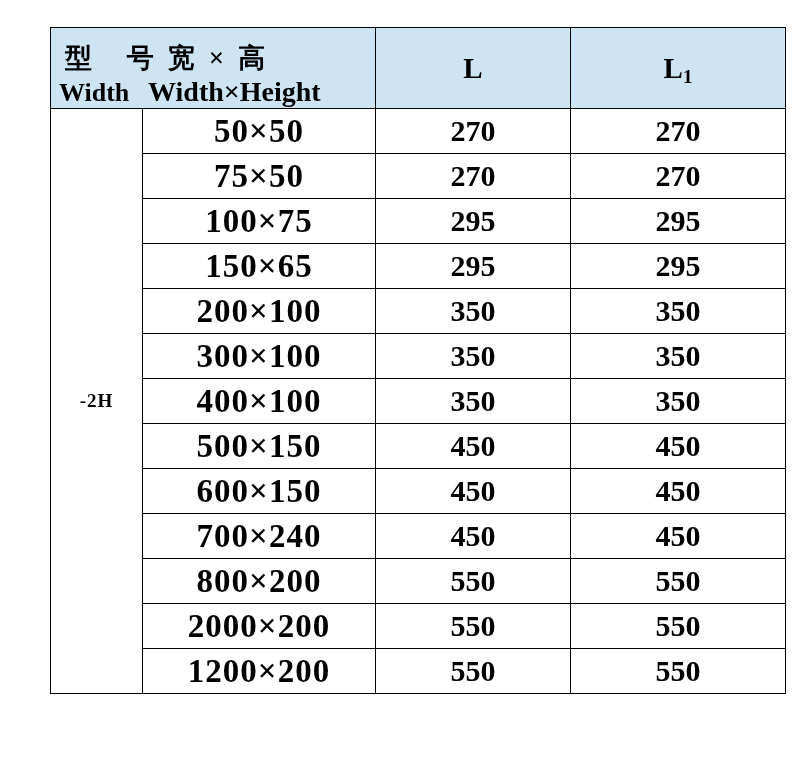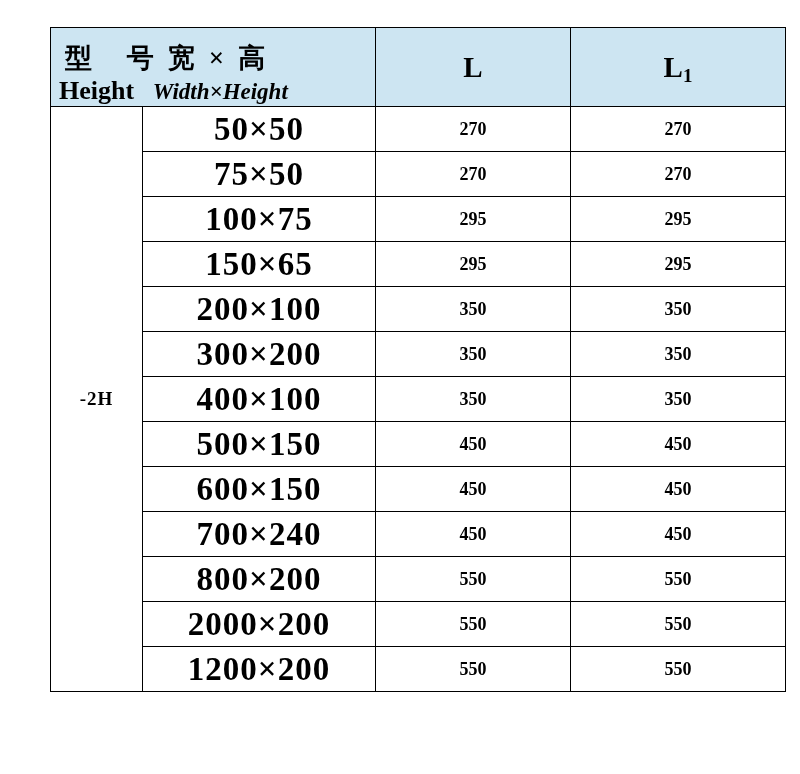--- a/index.html
+++ b/index.html
@@ -65,39 +65,39 @@
   }
   tbody td {
     height: 44px;
     font-size: 27px;
   }
   td.size {
     font-size: 33px;
     letter-spacing: 1px;
   }
   td.num {
-    font-size: 18px;
+    font-size: 30px;
   }
   .hdr-line1, .hdr-line2 {
     display: block;
     text-align: left;
     white-space: nowrap;
   }
   .hdr-line1 {
     font-size: 27px;
     letter-spacing: 14px;
     padding-left: 14px;
     margin-top: 12px;
   }
   .hdr-line2 {
     font-size: 25px;
     padding-left: 8px;
   }
   .hdr-line2 .model-en { font-size: 26px; }
-  .hdr-line2 .wh { font-size: 23px; font-style: italic; }
+  .hdr-line2 .wh { font-size: 28px; }
   th.hdr-combined {
     text-align: left;
     padding: 2px 0 2px 0;
   }
 </style>
 </head>
 <body>
 
 <div class="sheet">
   <table class="spec">
@@ -107,21 +107,21 @@
       <col class="c-l">
       <col class="c-l1">
     </colgroup>
     <thead>
       <tr>
         <th class="hdr-combined" colspan="2">
           <span class="hdr-line1">
             <span>型 号</span><span>宽×高</span>
           </span>
           <span class="hdr-line2">
-            <span class="model-en">Height</span>
+            <span class="model-en">Width</span>
             &nbsp;&nbsp;<span class="wh">Width×Height</span>
           </span>
         </th>
         <th class="hdr-l">L</th>
         <th class="hdr-l1"><span>L</span><sub>1</sub></th>
       </tr>
     </thead>
     <tbody>
       <tr>
         <td class="model-cell" rowspan="13">-2H</td>
@@ -143,21 +143,21 @@
         <td class="size">150×65</td>
         <td class="num">295</td>
         <td class="num">295</td>
       </tr>
       <tr>
         <td class="size">200×100</td>
         <td class="num">350</td>
         <td class="num">350</td>
       </tr>
       <tr>
-        <td class="size">300×200</td>
+        <td class="size">300×100</td>
         <td class="num">350</td>
         <td class="num">350</td>
       </tr>
       <tr>
         <td class="size">400×100</td>
         <td class="num">350</td>
         <td class="num">350</td>
       </tr>
       <tr>
         <td class="size">500×150</td>

